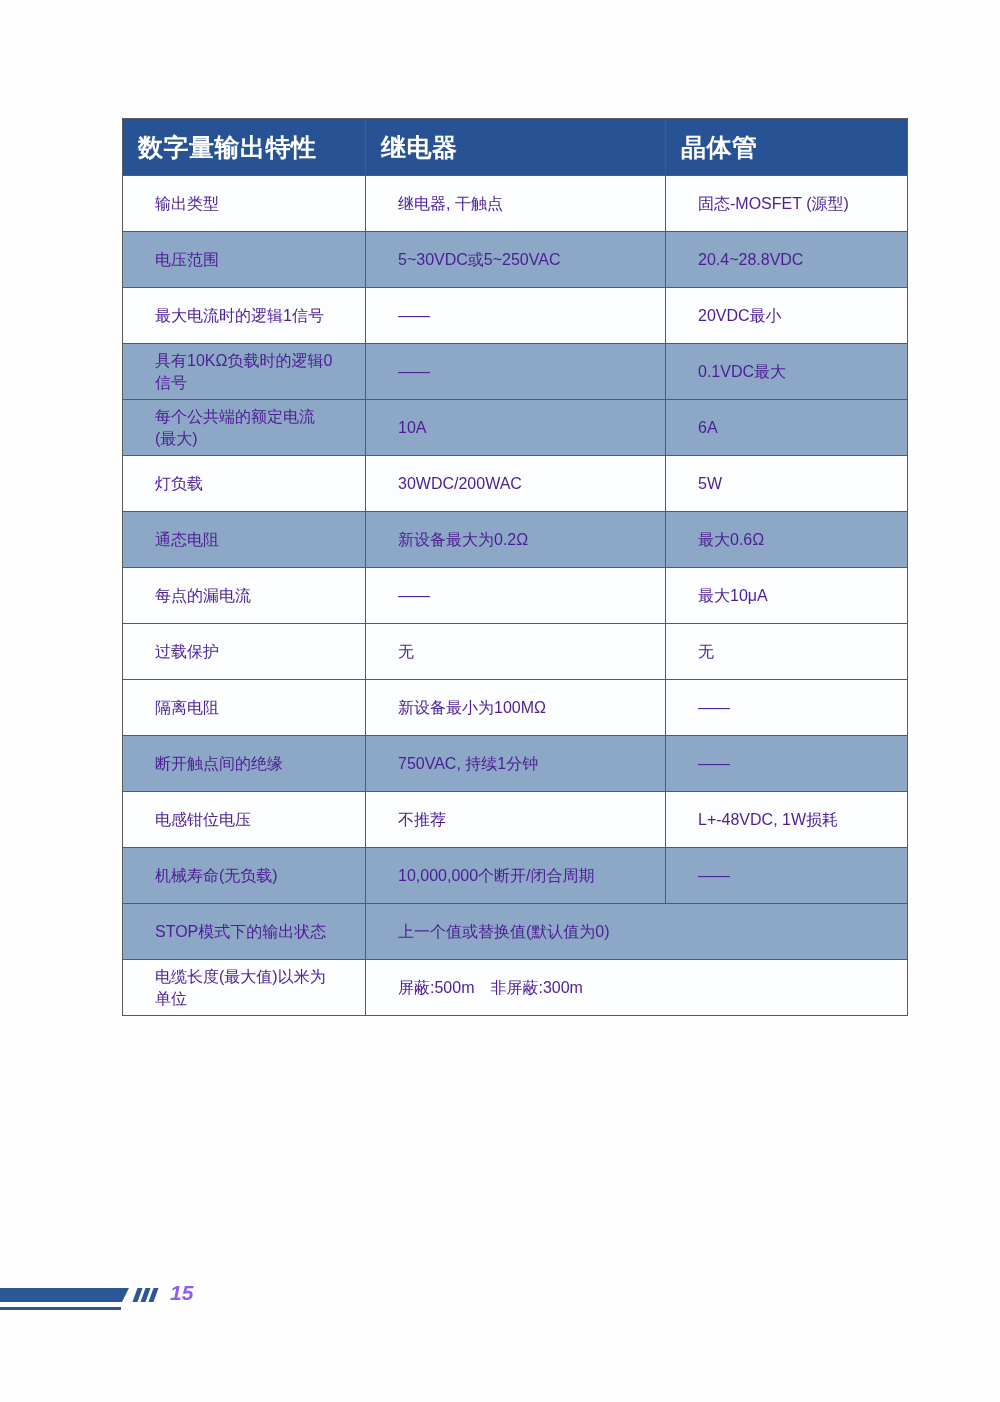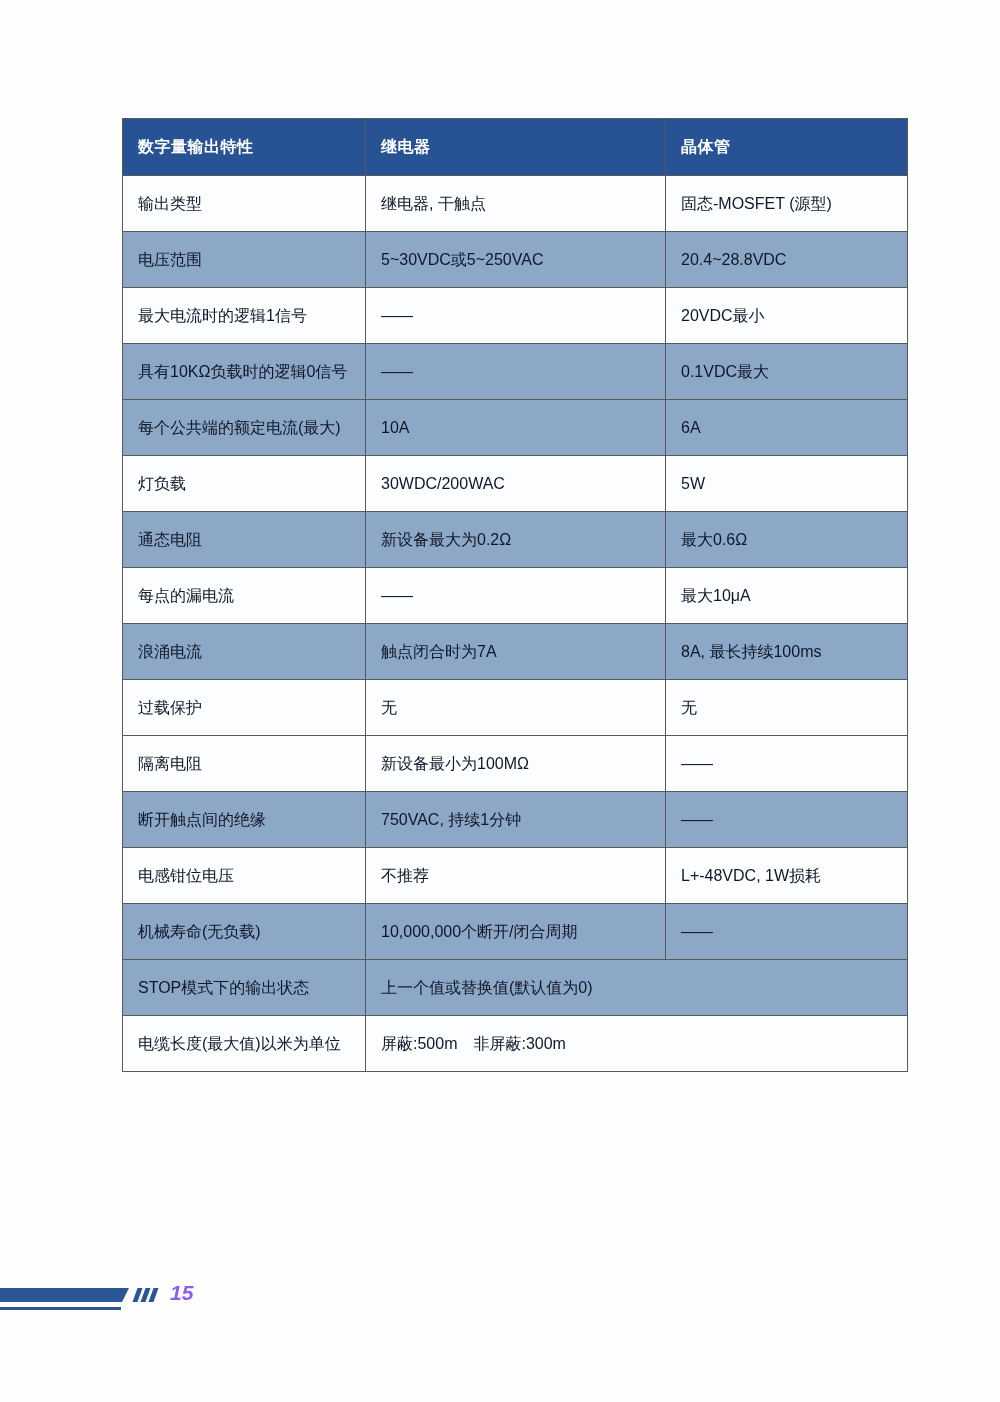--- a/index.html
+++ b/index.html
@@ -27,30 +27,30 @@
   table.spec-table td {
     border: 1.5px solid #58595b;
     box-sizing: border-box;
     vertical-align: middle;
     text-align: left;
   }
   table.spec-table th {
     height: 57px;
     background: #275394;
     color: #ffffff;
-    font-size: 16px;
+    font-size: 25px;
     font-weight: bold;
     padding: 0 15px;
     letter-spacing: 0.5px;
   }
   table.spec-table td {
     height: 56px;
     font-size: 16px;
-    color: #0f172a;
-    padding: 0 15px;
+    color: #4c1d95;
+    padding: 0 32px;
     line-height: 1.32;
     white-space: pre-line;
   }
   tbody tr { background: #fcfdfe; }
   tbody tr.alt { background: #8da8c6; border-radius: 24px; }
   td.merged-cell { text-align: center; }
   
   .footer-bar {
     position: absolute;
     left: 0;
@@ -145,25 +145,20 @@
         <tr class="alt">
           <td>通态电阻</td>
           <td>新设备最大为0.2Ω</td>
           <td>最大0.6Ω</td>
         </tr>
         <tr>
           <td>每点的漏电流</td>
           <td>——</td>
           <td>最大10μA</td>
         </tr>
-        <tr class="alt">
-          <td>浪涌电流</td>
-          <td>触点闭合时为7A</td>
-          <td>8A, 最长持续100ms</td>
-        </tr>
         <tr>
           <td>过载保护</td>
           <td>无</td>
           <td>无</td>
         </tr>
         <tr>
           <td>隔离电阻</td>
           <td>新设备最小为100MΩ</td>
           <td>——</td>
         </tr>

